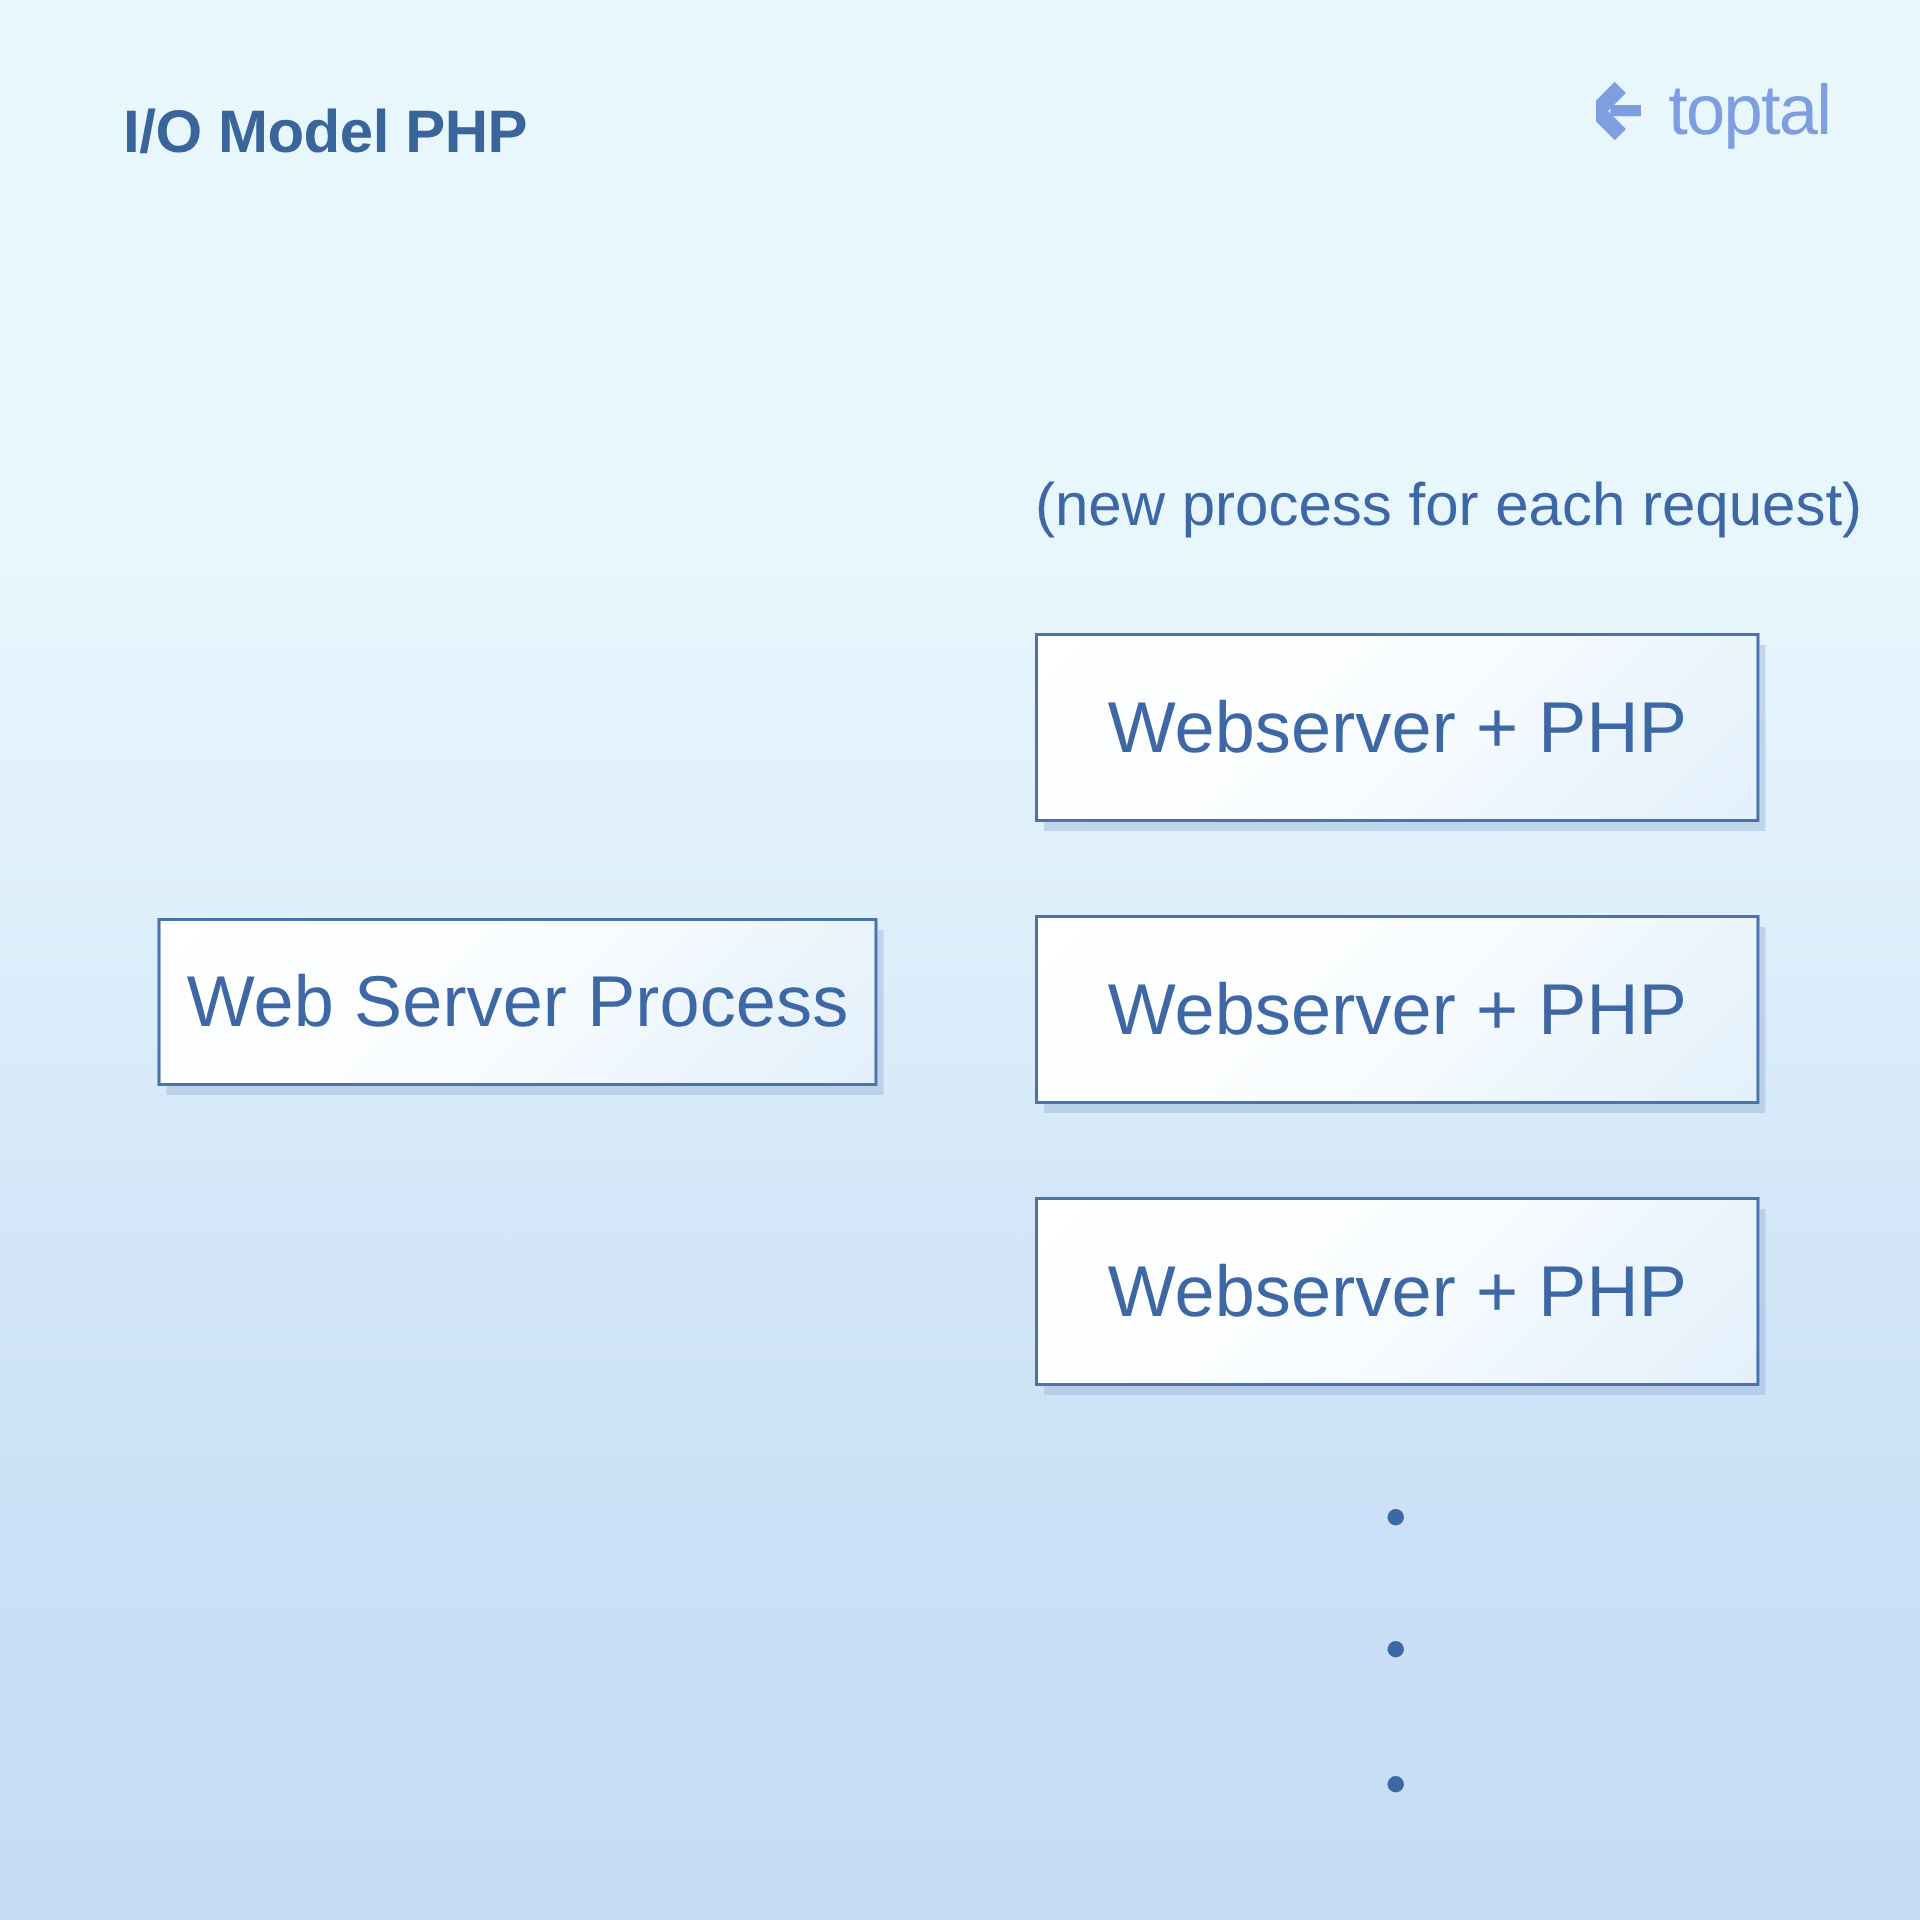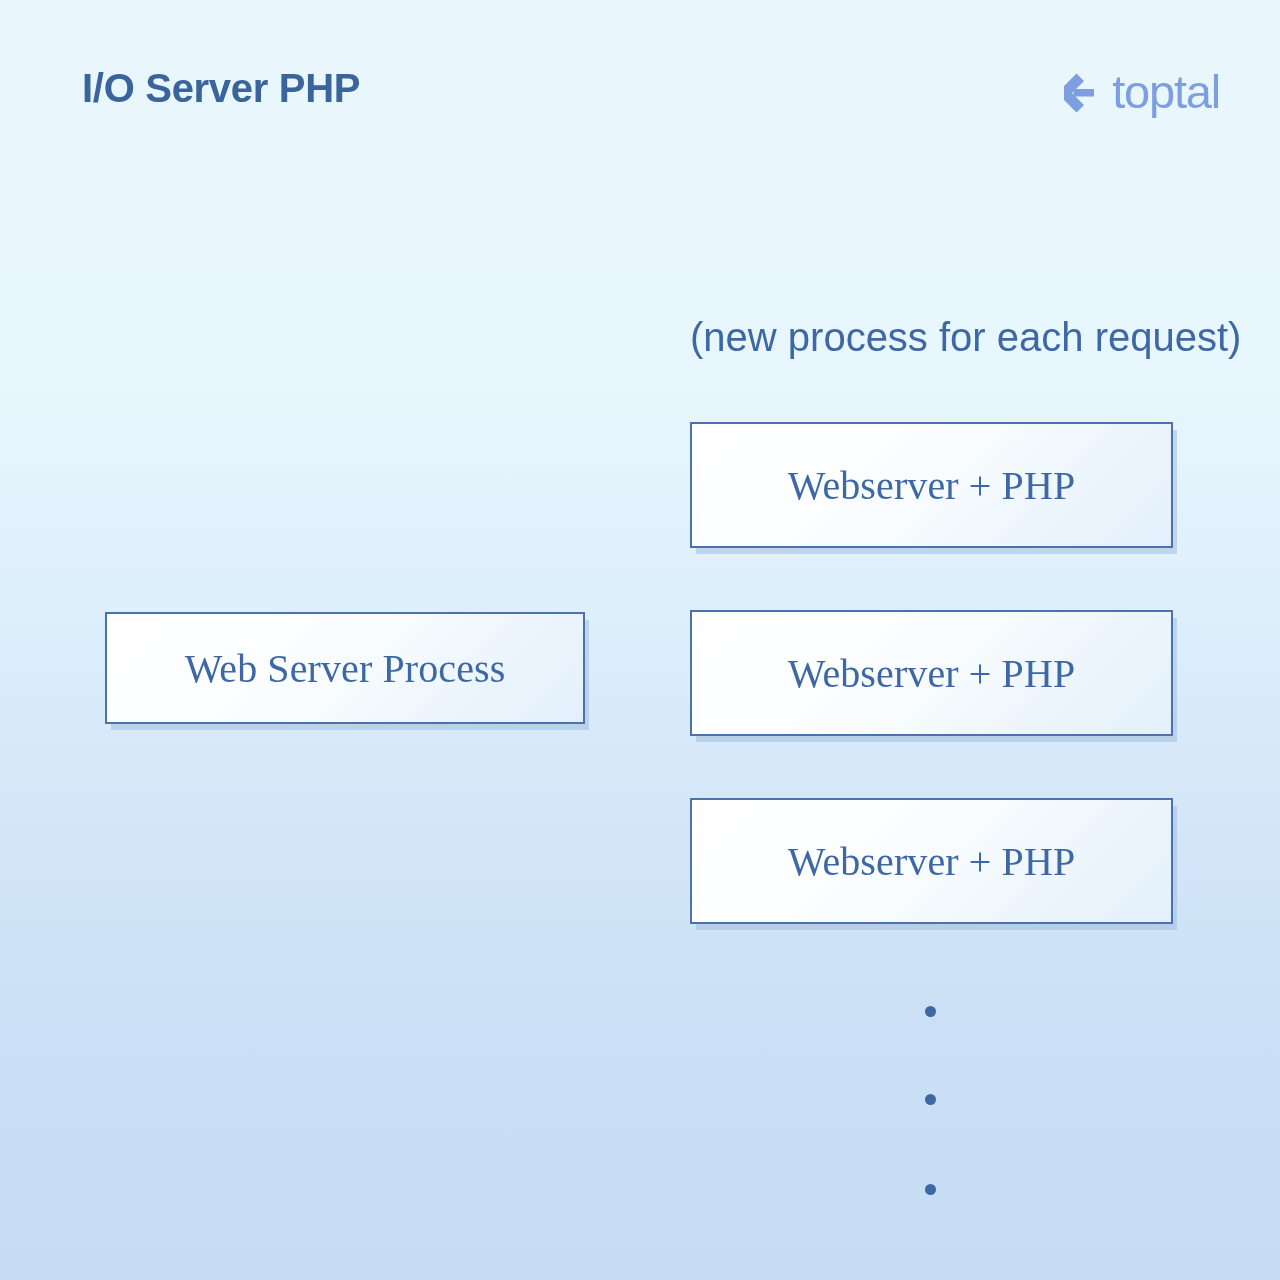--- a/index.html
+++ b/index.html
@@ -36,21 +36,21 @@
     font-weight: bold;
     color: #3a659b;
     letter-spacing: -0.3px;
     white-space: nowrap;
   }
 
   
   #logo {
     position: absolute;
     right: 60px;
-    top: 64px;
+    top: 45px;
     display: flex;
     align-items: center;
     gap: 6px;
     height: 58px;
   }
   #logo-mark {
     width: 46px;
     height: 46px;
     display: block;
   }
@@ -86,25 +86,24 @@
         #fdfeff 30%,
         #f6fbfe 55%,
         #eaf4fc 80%,
         #e3f0fb 100%);
     display: flex;
     align-items: center;
     justify-content: center;
     box-shadow: 5px 7px 0 -1px rgba(150, 180, 215, 0.45);
   }
   .box-label {
-    font-size: 40px;
+    font-size: 48px;
     color: #3d68a5;
     letter-spacing: 0.1px;
     white-space: nowrap;
-    font-family: Liberation Serif, serif;
   }
 
   #box-left      { left: 105px; top: 612px; width: 480px; height: 112px; }
   #box-right-0   { left: 690px; top: 422px; width: 483px; height: 126px; }
   #box-right-1   { left: 690px; top: 610px; width: 483px; height: 126px; }
   #box-right-2   { left: 690px; top: 798px; width: 483px; height: 126px; }
 
   
   #ellipsis {
     position: absolute;
@@ -123,21 +122,21 @@
   }
   .dot-0 { top: 0px; }
   .dot-1 { top: 88px; }
   .dot-2 { top: 178px; }
 </style>
 </head>
 <body>
 
 <div id="slide">
 
-  <div id="title">I/O Server PHP</div>
+  <div id="title">I/O Model PHP</div>
 
   <div id="logo">
     <span>
       <svg id="logo-mark" viewBox="0 0 46 46" xmlns="http://www.w3.org/2000/svg">
         <polygon points="12.5,2.5 20.0,10.0 8.0,22.0 20.0,34.0 12.5,41.5 0.0,29.0 0.0,15.0" fill="#7d9fdf" transform="translate(4,1)"></polygon>
         <polygon points="9.5,18.0 30.0,18.0 30.0,25.5 9.5,25.5" fill="#7d9fdf" transform="translate(4,1)"></polygon>
       </svg>
     </span>
     <span id="logo-text">toptal</span>
   </div>

